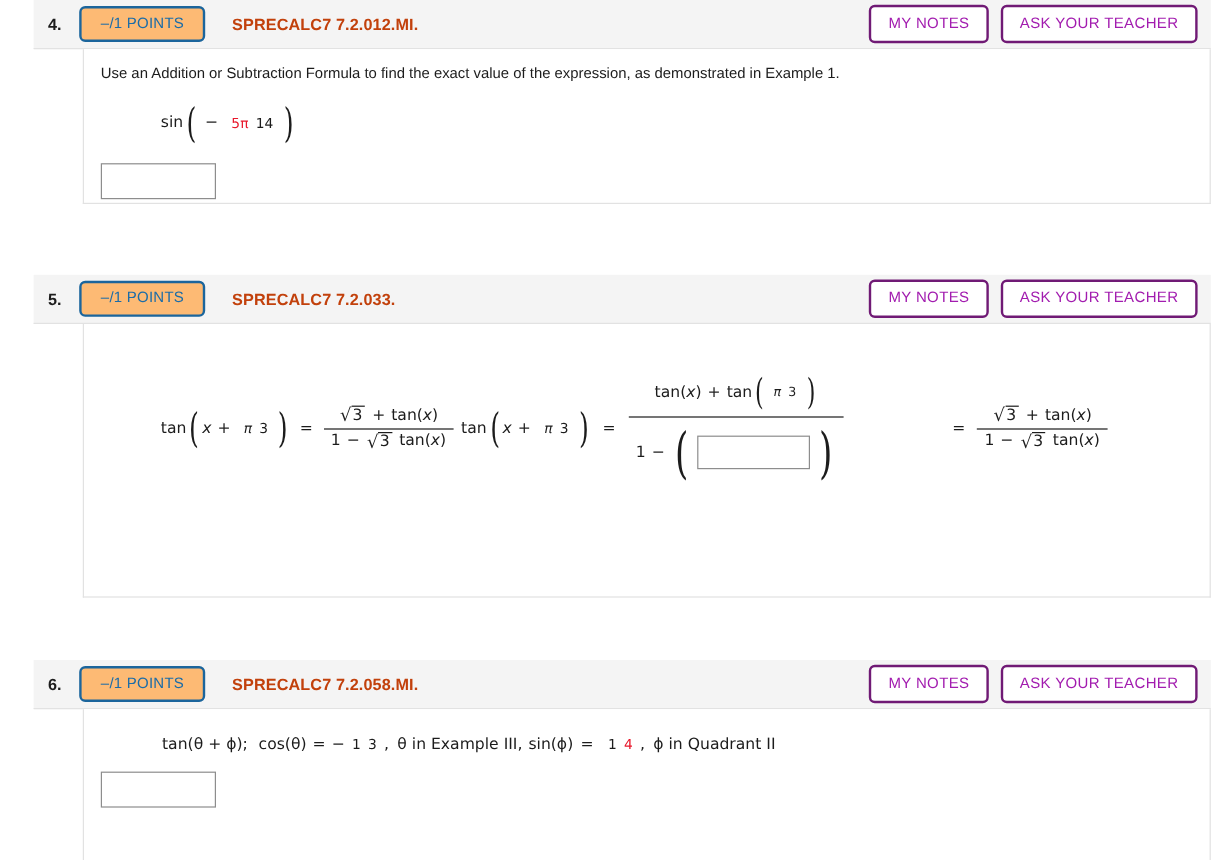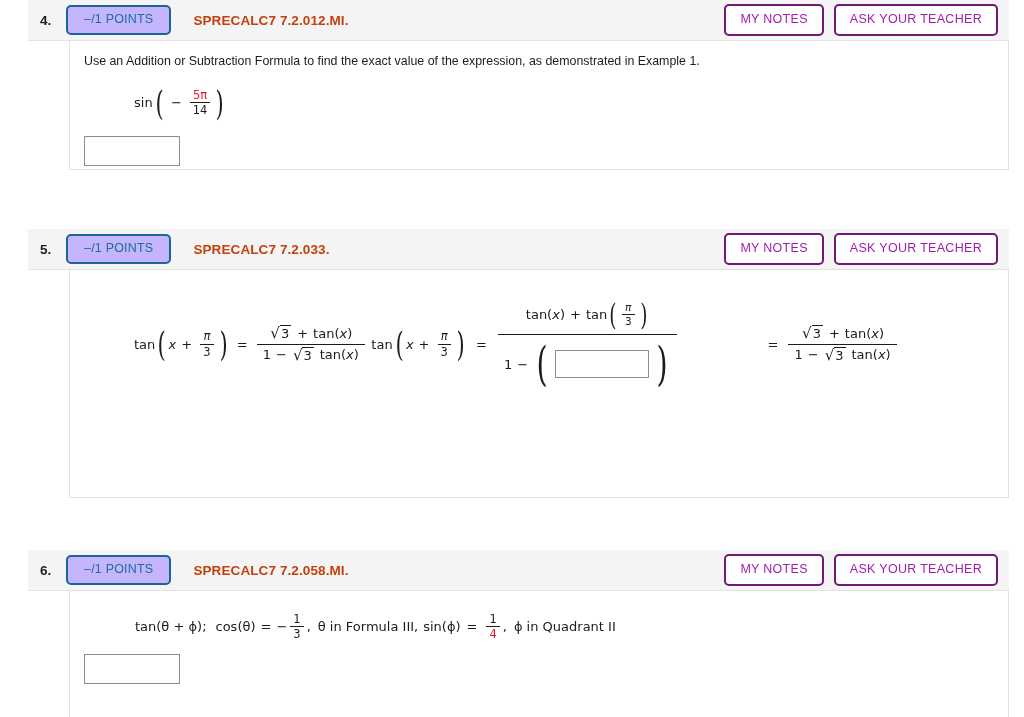--- a/index.html
+++ b/index.html
@@ -35,21 +35,21 @@
     font-size: 13.5px;
     font-weight: bold;
     color: #1c1c1c;
     width: 26px;
     flex: 0 0 26px;
     text-align: left;
   }
   .points-badge {
     border: 2px solid #1b659c;
     border-radius: 5px;
-    background: #c4b5fd;
+    background: #fdba74;
     color: #1b6ca8;
     font-size: 12.5px;
     font-weight: normal;
     letter-spacing: .2px;
     padding: 6px 16px 7px;
     line-height: 1;
     white-space: nowrap;
   }
   .q-code {
     font-size: 13.5px;
@@ -109,21 +109,21 @@
     display: inline-flex;
     align-items: center;
     white-space: nowrap;
   }
   .mi { font-style: italic; }
   .fn { font-style: normal; }
   .red { color: #e8192c; }
 
   .frac {
     display: inline-flex;
-    flex-direction: column;
+    flex-direction: row;
     align-items: center;
     vertical-align: middle;
     margin: 0 3px;
     line-height: 1.05;
   }
   .frac .num,
   .frac .den {
     padding: 0 3px;
     white-space: nowrap;
     text-align: center;
@@ -164,21 +164,21 @@
     padding: 1px 2px 0 1px;
     line-height: 1.1;
   }
   .op { padding: 0 5px; }
 
   
   .bigfrac {
     display: inline-flex;
     flex-direction: column;
     align-items: center;
-    margin: 0 2px;
+    margin: 13px 2px;
     justify-content: flex-end;
   }
   .bigfrac > .num, .bigfrac > .den {
     display: flex;
     align-items: center;
     justify-content: center;
     padding: 2px 6px;
     white-space: nowrap;
   }
   .bigfrac > .rule {
@@ -359,21 +359,21 @@
       <span>cos(θ)</span>
       <span class="op">=</span>
       <span>−</span>
       <span class="frac small">
         <span class="num">1</span>
         <span class="bar"></span>
         <span class="den">3</span>
       </span>
       <span>,</span>
       <span style="width:7px;display:inline-block;"></span>
-      <span>θ in Formula III,</span>
+      <span>θ in Example III,</span>
       <span style="width:5px;display:inline-block;"></span>
       <span>sin(ϕ)</span>
       <span class="op" style="padding:0 6px;">=</span>
       <span class="frac small">
         <span class="num">1</span>
         <span class="bar"></span>
         <span class="den red">4</span>
       </span>
       <span>,</span>
       <span style="width:7px;display:inline-block;"></span>

